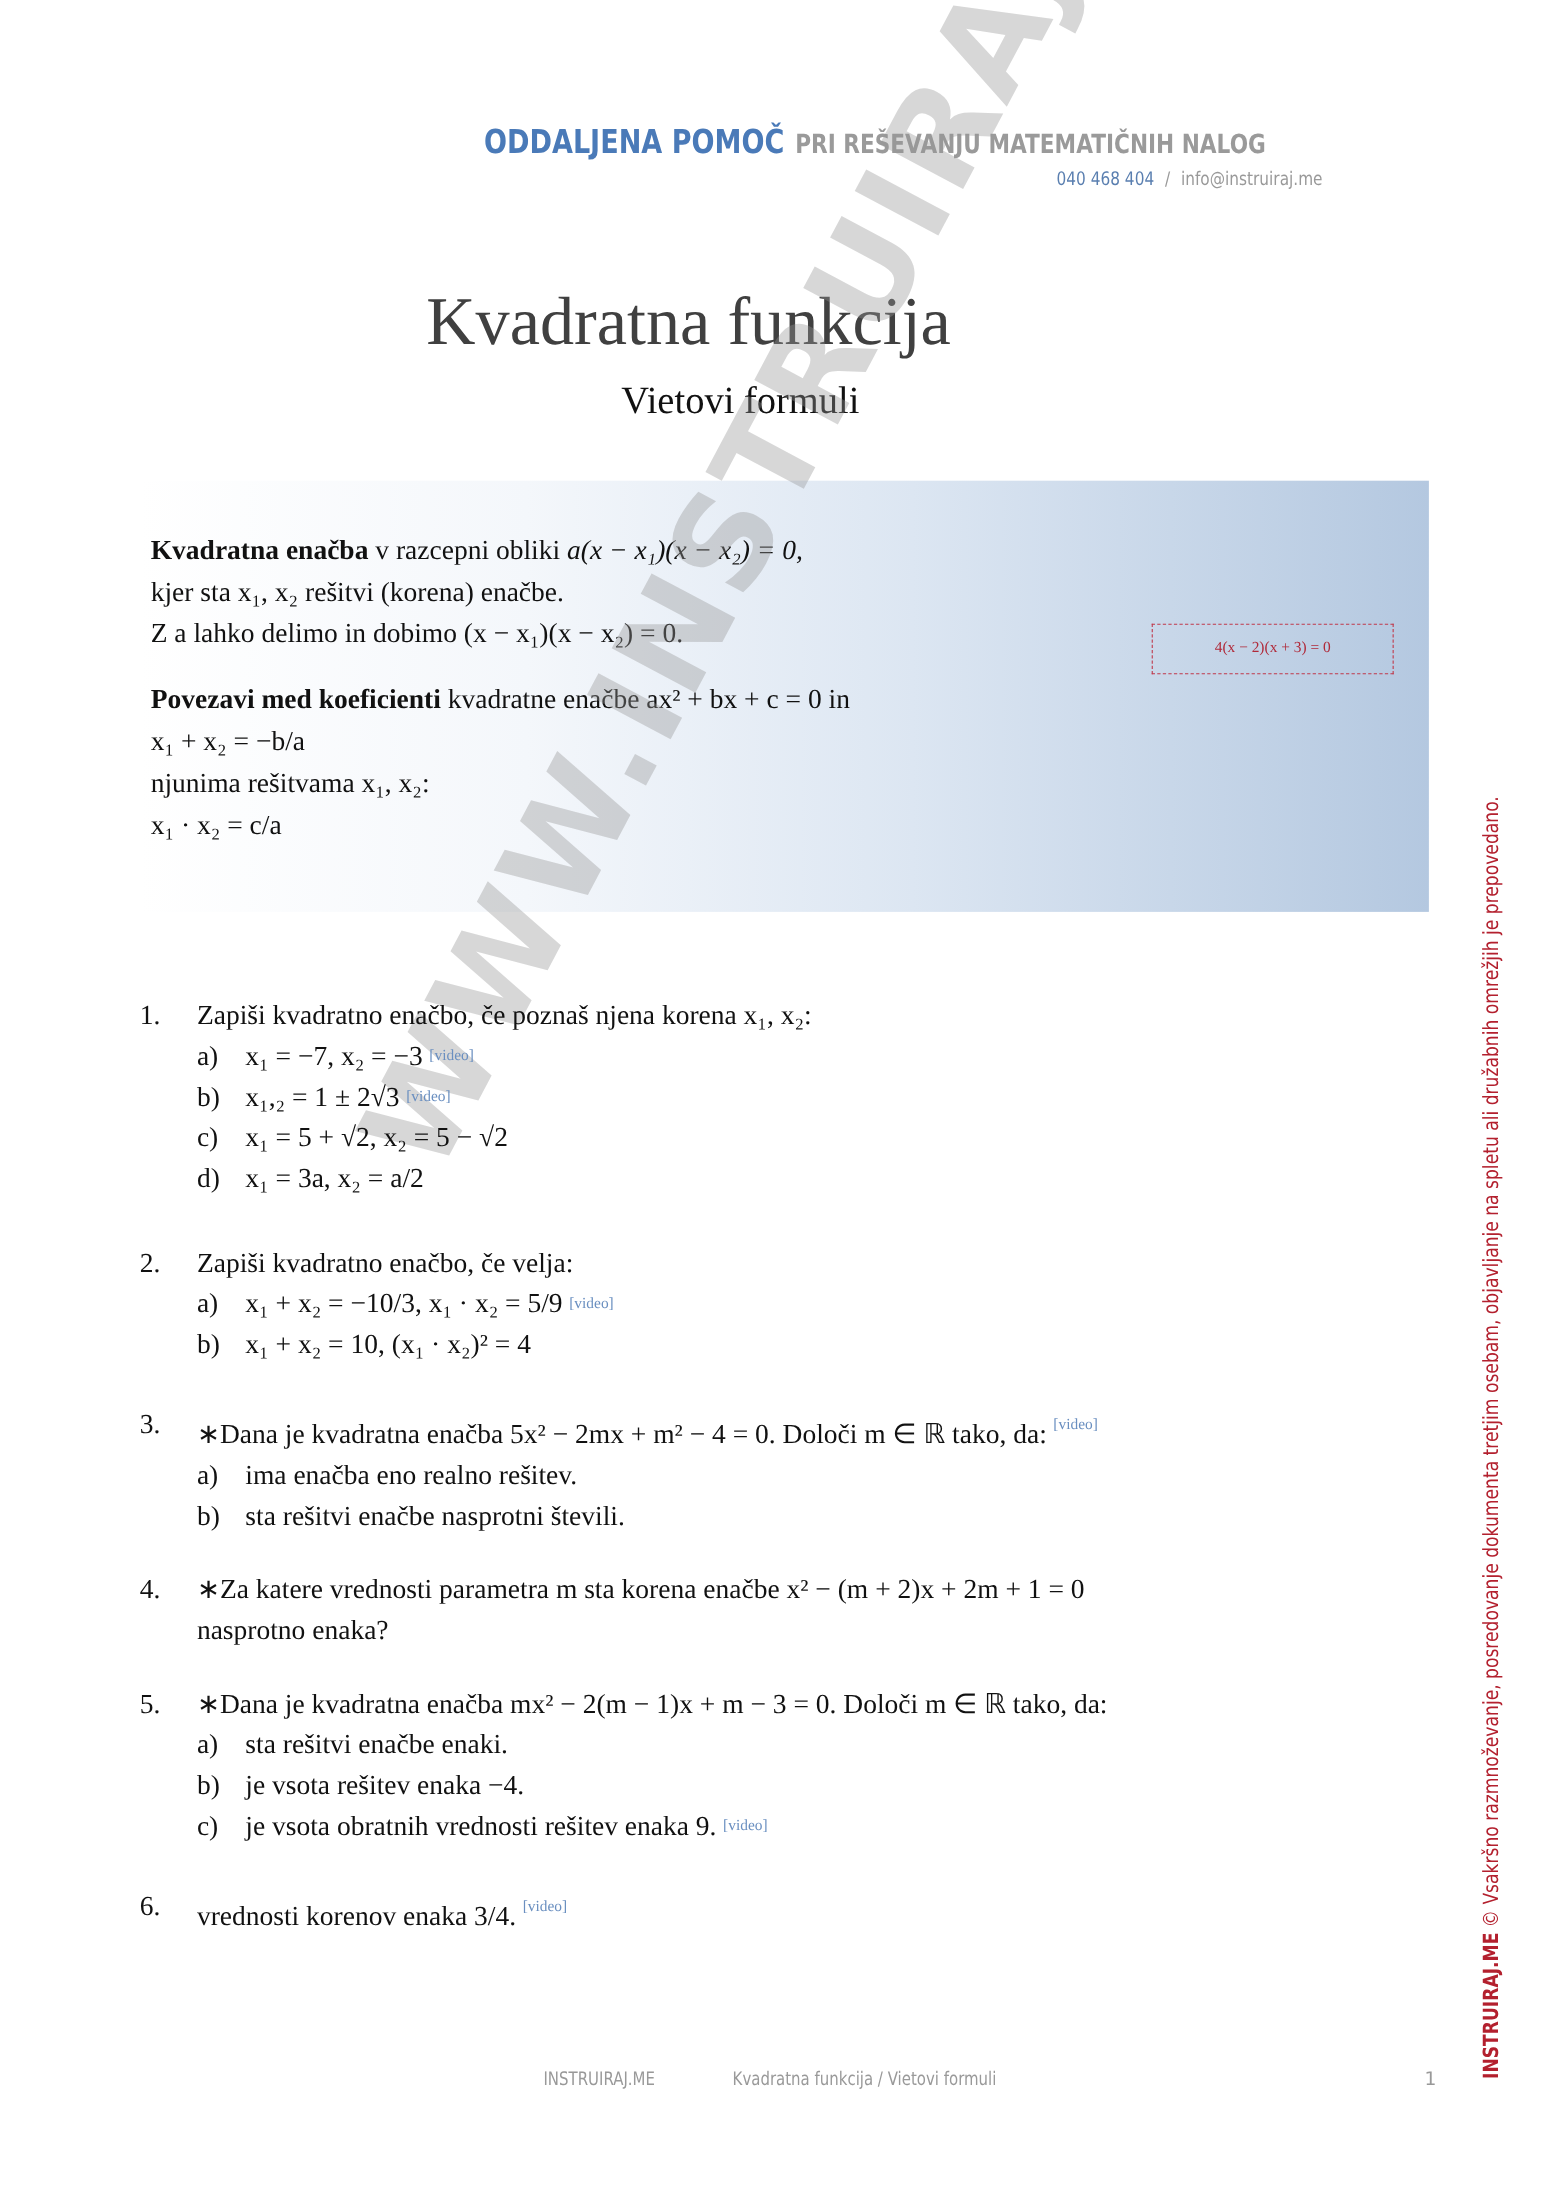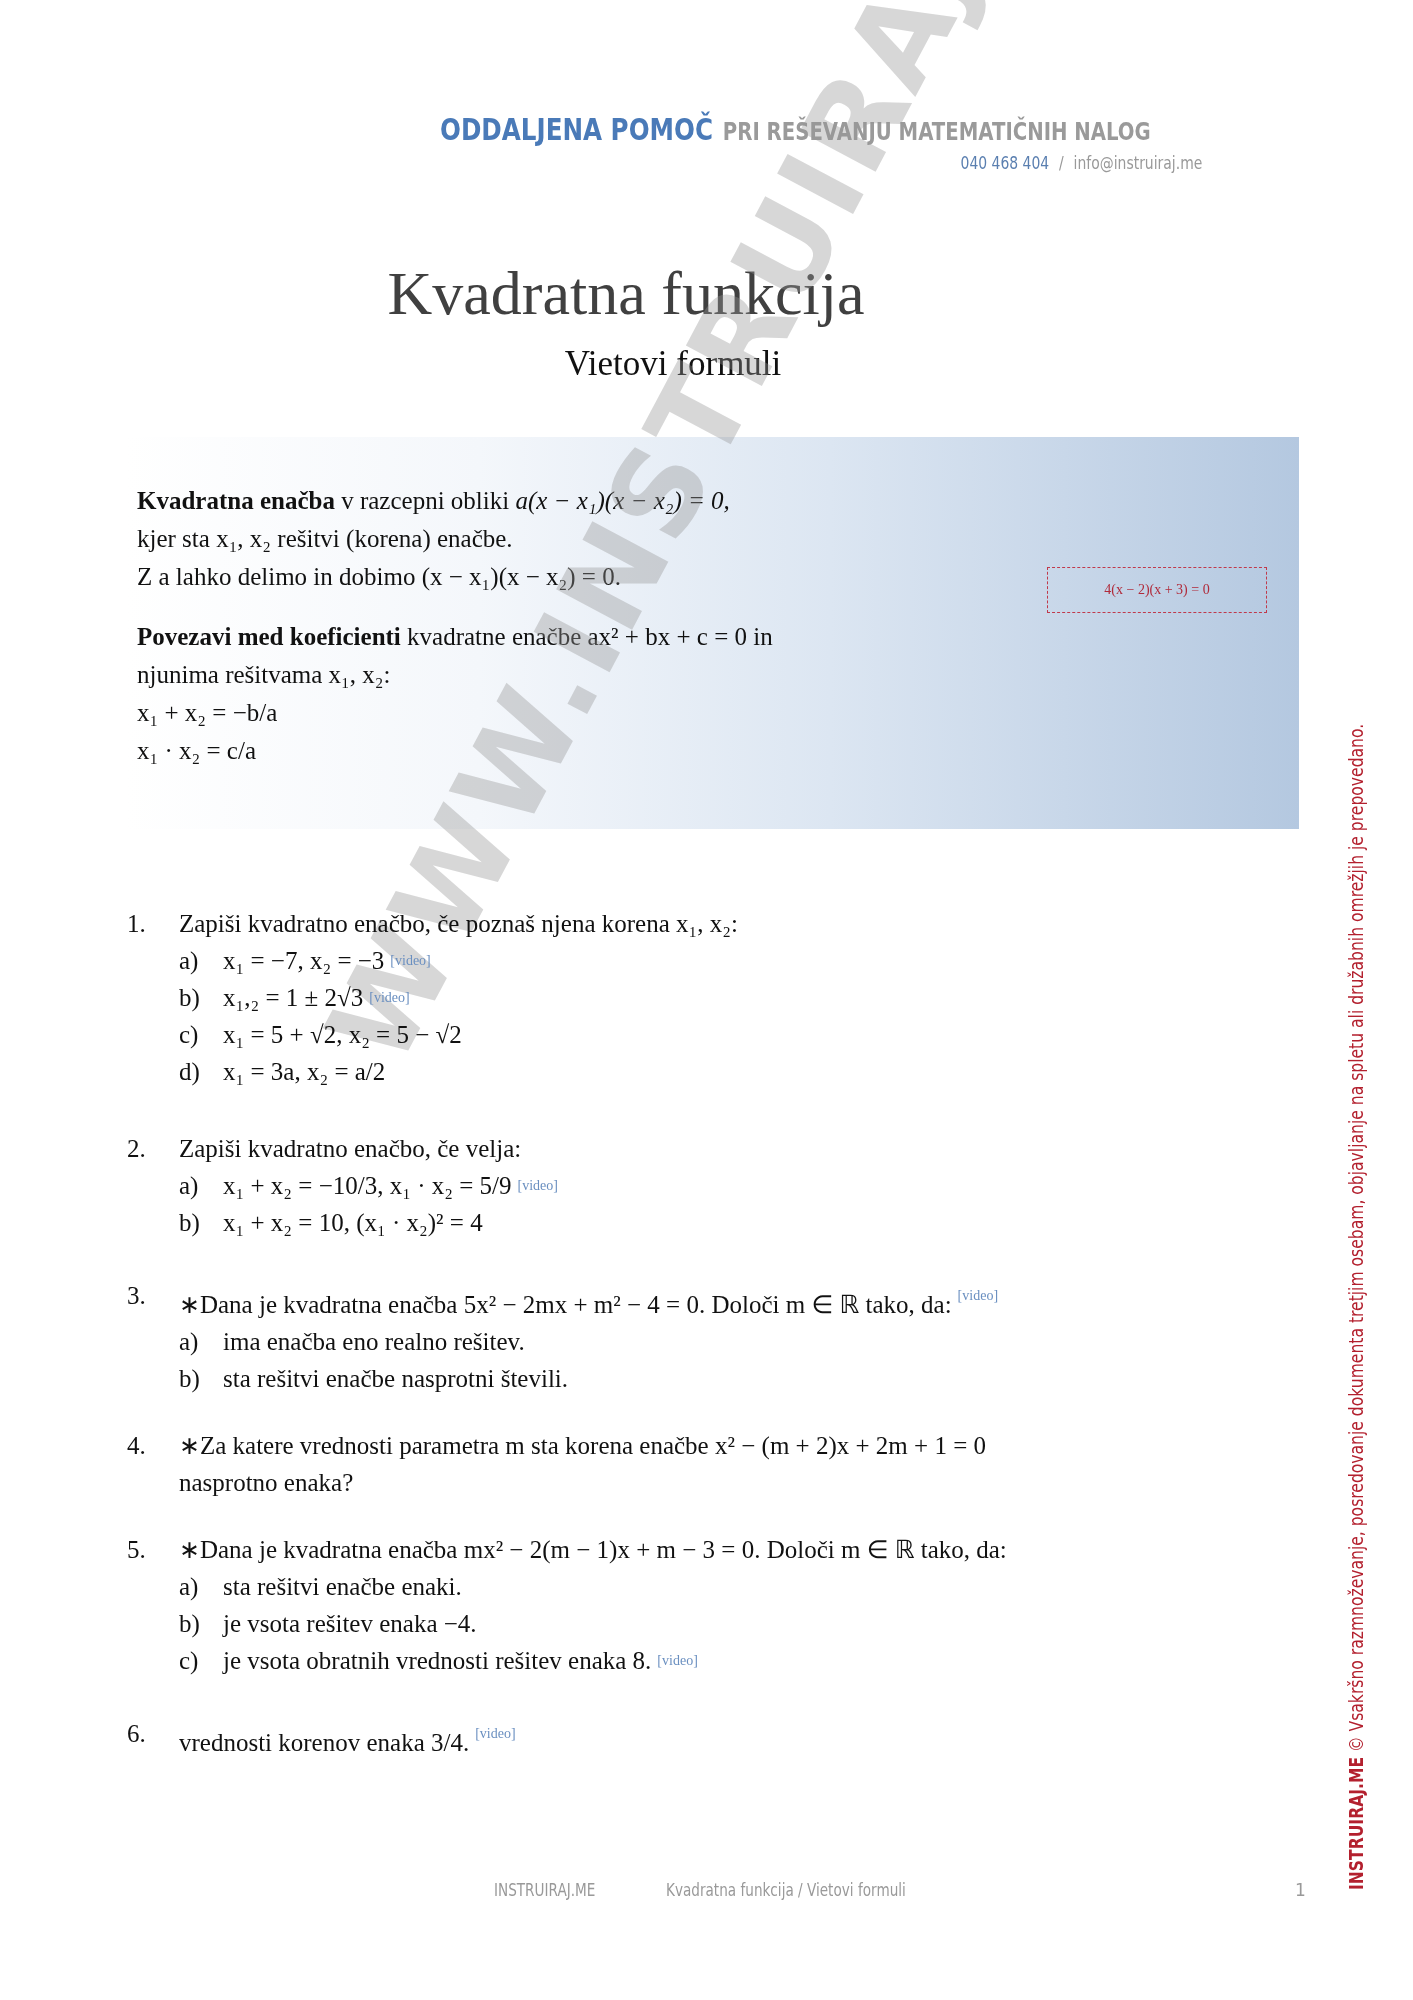--- a/index.html
+++ b/index.html
@@ -76,22 +76,22 @@
   <div class="theory-text">
     <div>
       <b>Kvadratna enačba</b><span> v razcepni obliki </span><i class="m">a(x − x₁)(x − x₂) = 0,</i>
     </div>
     <div>kjer sta x₁, x₂ rešitvi (korena) enačbe.</div>
     <div>Z a lahko delimo in dobimo (x − x₁)(x − x₂) = 0.</div>
     <div class="gap"></div>
     <div>
       <b>Povezavi med koeficienti</b><span> kvadratne enačbe ax² + bx + c = 0 in</span>
     </div>
+    <div>x₁ + x₂ = −b/a</div>
     <div>njunima rešitvama x₁, x₂:</div>
-    <div>x₁ + x₂ = −b/a</div>
     <div>x₁ · x₂ = c/a</div>
   </div>
   <div class="example-box">4(x − 2)(x + 3) = 0</div>
 </div>
 
 <div class="watermark">WWW.INSTRUIRAJ.ME</div>
 
 <div class="tasks">
   <div class="task">
     <span class="num">1.</span>
@@ -155,21 +155,21 @@
     <div class="sub-item">
         <span class="lbl">a)</span>
         <span>sta rešitvi enačbe enaki.</span>
       </div>
     <div class="sub-item">
         <span class="lbl">b)</span>
         <span>je vsota rešitev enaka −4.</span>
       </div>
     <div class="sub-item">
         <span class="lbl">c)</span>
-        <span>je vsota obratnih vrednosti rešitev enaka 8.</span>
+        <span>je vsota obratnih vrednosti rešitev enaka 9.</span>
         <span class="video">[video]</span>
       </div>
   </div>
 
   <div class="task" style="margin-top:36px">
     <span class="num">6.</span>
     <div><span>vrednosti korenov enaka 3/4.</span><span class="video">[video]</span></div>
   </div>
 </div>
 

